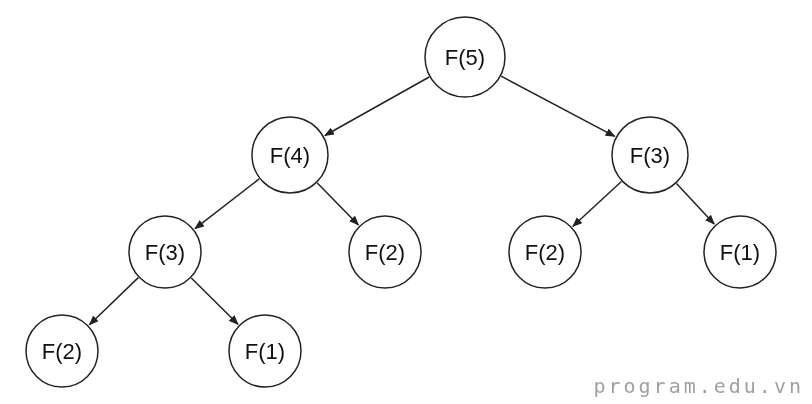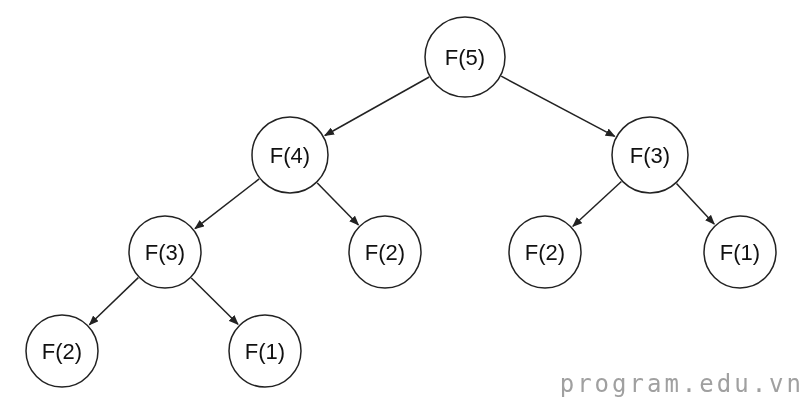--- a/index.html
+++ b/index.html
@@ -23,21 +23,21 @@
   .node-label {
     font-family: "Liberation Sans", sans-serif;
     font-size: 22px;
     fill: #111111;
   }
   #watermark {
     position: absolute;
     right: 8px;
     bottom: 6px;
     font-family: "DejaVu Sans Mono", monospace;
-    font-size: 24px;
+    font-size: 20px;
     letter-spacing: 3px;
     color: #a0a0a0;
     user-select: none;
     white-space: nowrap;
   }
 </style>
 </head>
 <body>
 
 <svg id="tree-svg" width="812" height="404" viewBox="0 0 812 404">

